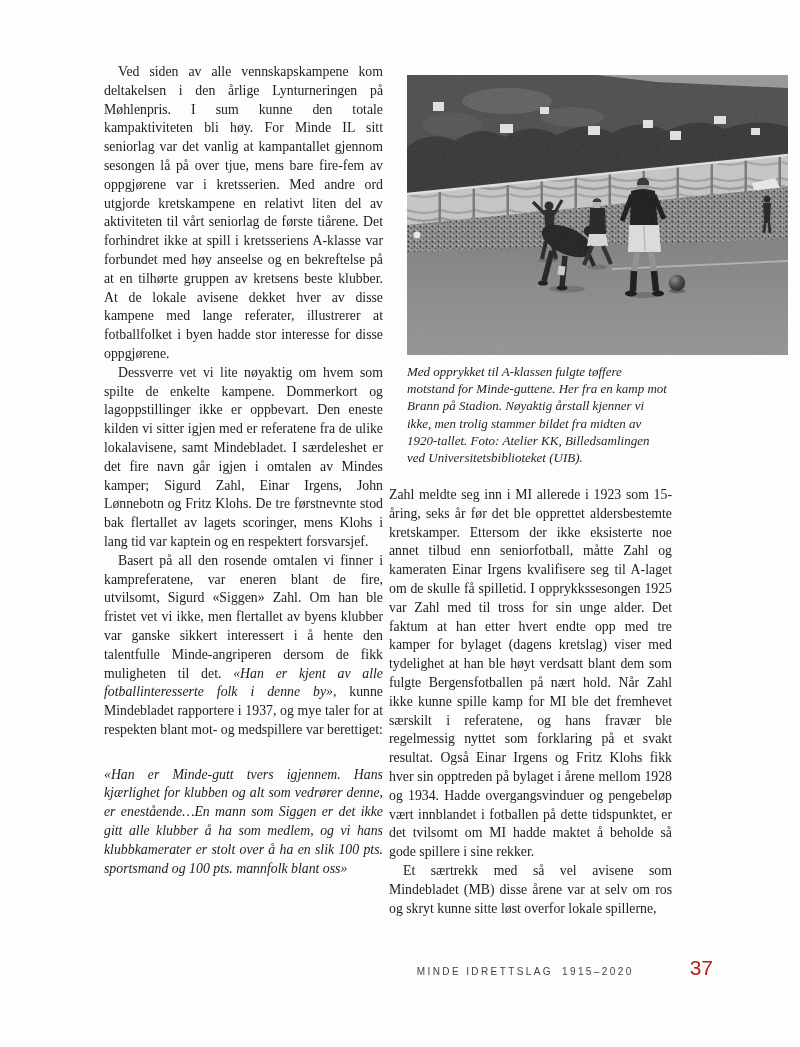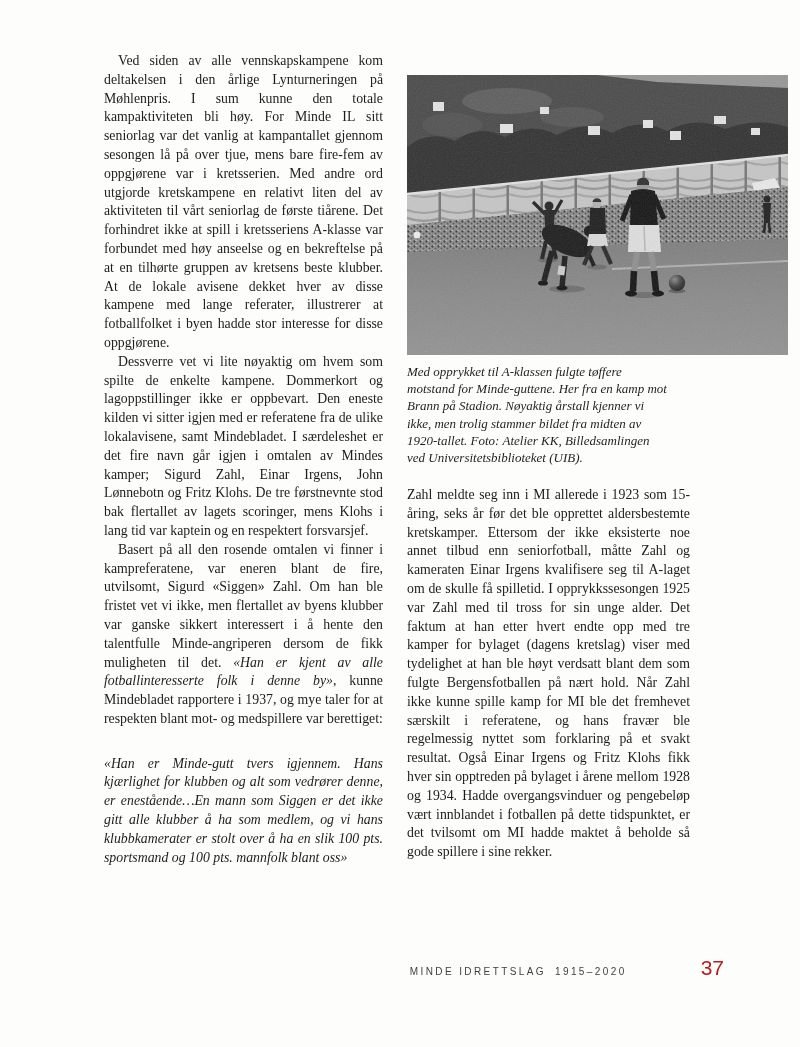--- a/index.html
+++ b/index.html
@@ -17,35 +17,35 @@
     font-size:13.8px;
     line-height:18.8px;
     text-align:justify;
     hyphens:auto;
     -webkit-hyphens:auto;
   }
   .col p{margin:0;padding:0;}
   .col p.indent{text-indent:14px;}
   .col p.quote{margin-top:26px;font-style:italic;}
   .it{font-style:italic;font-family:Liberation Serif, serif;}
-  #left-col{left:104px;top:52px;width:279px;}
-  #right-col{left:407px;top:486px;width:283px;}
+  #left-col{left:104px;top:63px;width:279px;}
+  #right-col{left:389px;top:486px;width:283px;}
   #photo-wrap{
     position:absolute;left:407px;top:75px;width:381px;height:280px;
     background:#6b6b6b;
   }
   #photo-wrap svg{display:block;width:100%;height:100%;}
   #caption{
     position:absolute;left:407px;top:363px;width:262px;
     font-style:italic;font-size:13px;line-height:17.2px;
     text-align:left;color:#1f1f1f;
   }
   #footer{
-    position:absolute;top:956px;right:76px;
-    display:flex;align-items:baseline;gap:74px;
+    position:absolute;top:956px;right:87px;
+    display:flex;align-items:baseline;gap:56px;
   }
   #footer .running-title{
     font-family:"Liberation Sans", sans-serif;
     font-size:10px;letter-spacing:2.4px;color:#3f3f3f;
     white-space:nowrap;
   }
   #footer .running-title .yrs{margin-left:9px;}
   #footer .page-num{
     font-family:"Liberation Sans", sans-serif;
     font-size:21px;color:#b91c1c;
@@ -195,20 +195,21 @@
       </g>
 
       <rect x="0" y="0" width="381" height="280" filter="url(#grain)" opacity="0.16"></rect>
     </svg>
   </div>
 
   <div id="caption">Med opprykket til A-klassen fulgte tøffere motstand for Minde-guttene. Her fra en kamp mot Brann på Stadion. Nøyaktig årstall kjenner vi ikke, men trolig stammer bildet fra midten av 1920-tallet. Foto: Atelier KK, Billedsamlingen ved Universitetsbiblioteket (UIB).</div>
 
   <div id="right-col" class="col">
     <p><span>Zahl meldte seg inn i MI allerede i 1923 som 15-åring, seks år før det ble opprettet aldersbestemte kretskamper. Ettersom der ikke eksisterte noe annet tilbud enn seniorfotball, måtte Zahl og kameraten Einar Irgens kvalifisere seg til A-laget om de skulle få spilletid. I opprykkssesongen 1925 var Zahl med til tross for sin unge alder. Det faktum at han etter hvert endte opp med tre kamper for bylaget (dagens kretslag) viser med tydelighet at han ble høyt verdsatt blant dem som fulgte Bergensfotballen på nært hold. Når Zahl ikke kunne spille kamp for MI ble det fremhevet særskilt i referatene, og hans fravær ble regelmessig nyttet som forklaring på et svakt resultat. Også Einar Irgens og Fritz Klohs fikk hver sin opptreden på bylaget i årene mellom 1928 og 1934. Hadde overgangsvinduer og pengebeløp vært innblandet i fotballen på dette tidspunktet, er det tvilsomt om MI hadde maktet å beholde så gode spillere i sine rekker.</span></p>
+    <p class="indent"><span>Et særtrekk med så vel avisene som Mindebladet (MB) disse årene var at selv om ros og skryt kunne sitte løst overfor lokale spillerne,</span></p>
   </div>
 
   <div id="footer">
     <span class="running-title"><span>MINDE IDRETTSLAG</span><span class="yrs">1915–2020</span></span>
     <span class="page-num">37</span>
   </div>
 
 </div>
 
 </body></html>

